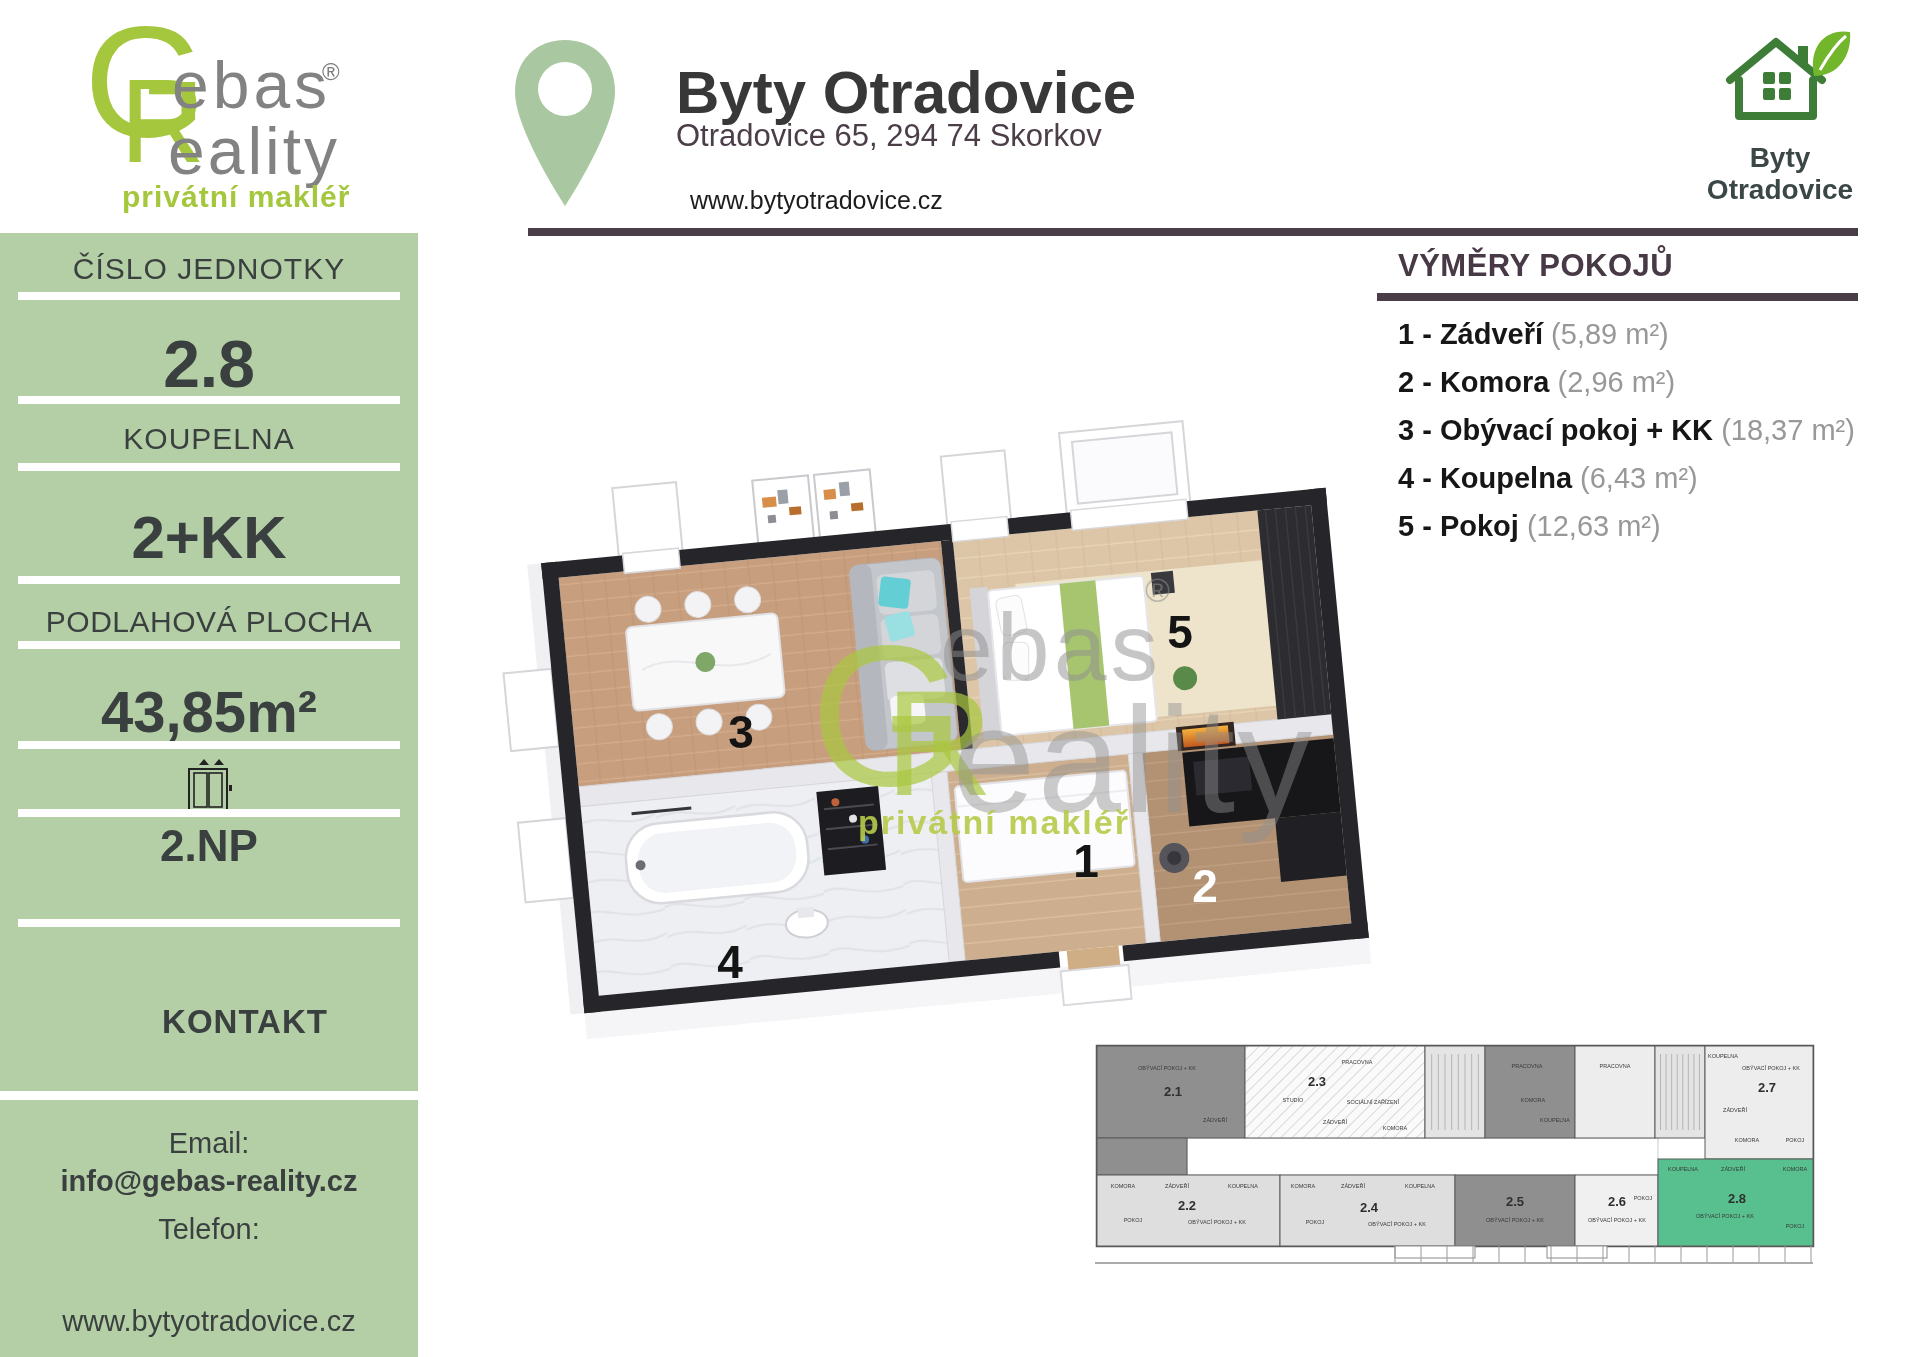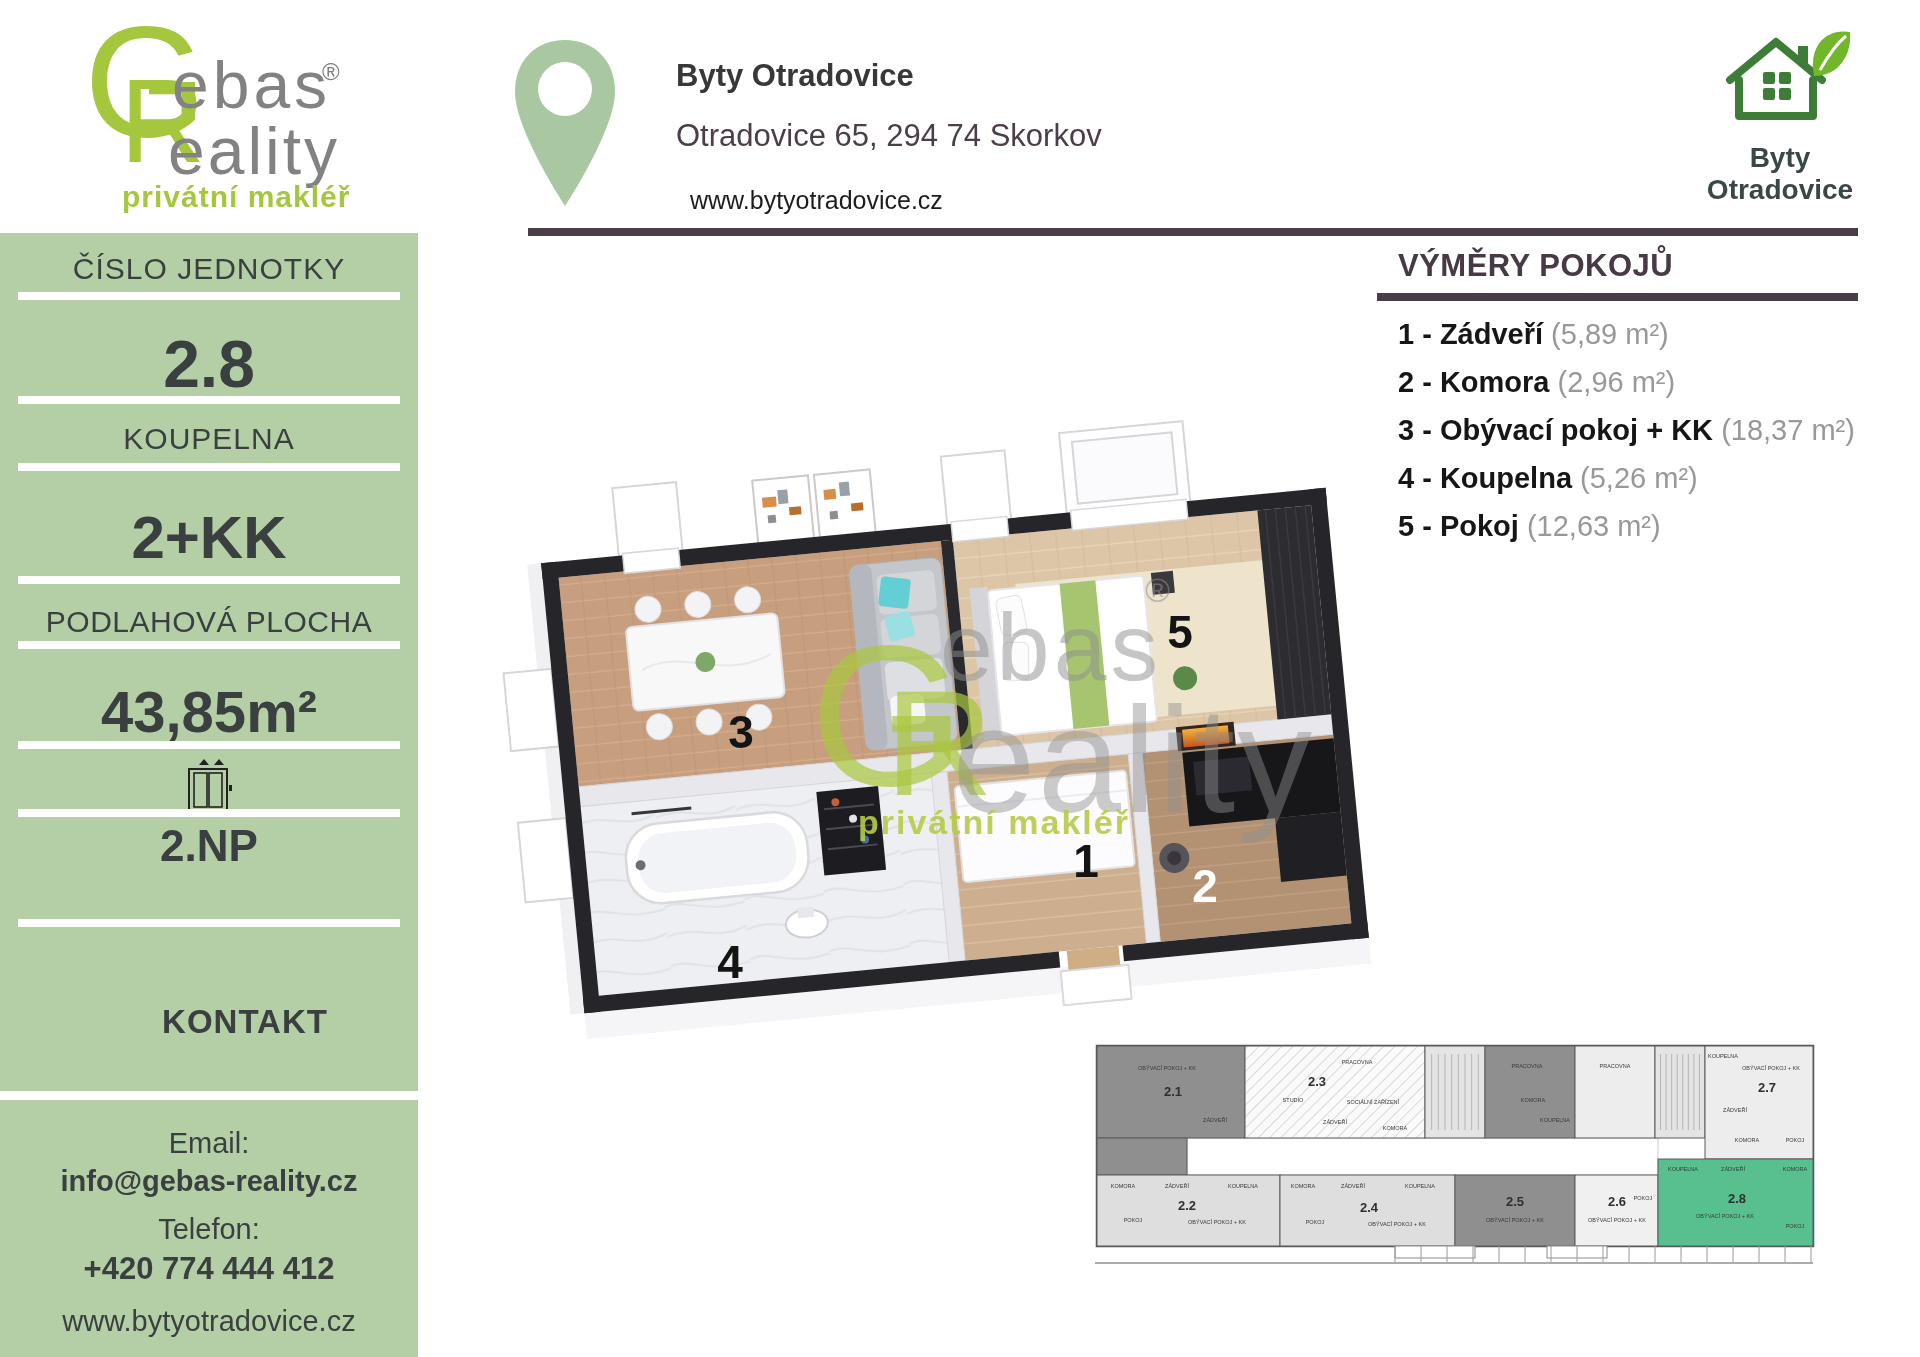--- a/index.html
+++ b/index.html
@@ -10,21 +10,21 @@
   
   .gebas-logo{position:absolute;left:60px;top:18px;width:300px;height:190px;}
   .gebas-logo .gl-g{position:absolute;left:24px;top:-16px;font-size:158px;line-height:1;color:#a5c73e;font-weight:400;}
   .gebas-logo .gl-r{position:absolute;left:60px;top:44px;font-size:118px;line-height:1;color:#a5c73e;font-weight:400;}
   .gebas-logo .gl-ebas{position:absolute;left:112px;top:34px;font-size:66px;line-height:1;color:#828282;letter-spacing:4px;font-weight:400;}
   .gebas-logo .gl-reg{position:absolute;left:262px;top:40px;font-size:24px;color:#7c7c7c;}
   .gebas-logo .gl-eality{position:absolute;left:108px;top:100px;font-size:66px;line-height:1;color:#828282;letter-spacing:3px;font-weight:400;}
   .gebas-logo .gl-tag{position:absolute;left:62px;top:162px;font-size:30px;color:#a5c73e;font-weight:700;letter-spacing:1px;}
 
   
-  .hdr-title{position:absolute;left:676px;top:58px;font-size:31px;font-weight:700;color:#383838;text-align:right;}
+  .hdr-title{position:absolute;left:676px;top:58px;font-size:60px;font-weight:700;color:#383838;text-align:right;}
   .hdr-address{position:absolute;left:676px;top:118px;font-size:31px;color:#4b3e49;}
   .hdr-site{position:absolute;left:690px;top:186px;font-size:25px;color:#1c1c1c;}
   .hdr-rule{position:absolute;left:528px;top:228px;width:1330px;height:8px;background:#493e48;}
 
   
   .bo-logo{position:absolute;left:1688px;top:24px;width:184px;height:180px;text-align:center;}
   .bo-logo .bo-l1{position:absolute;left:0;top:118px;width:184px;font-size:28px;font-weight:600;color:#3b4747;}
   .bo-logo .bo-l2{position:absolute;left:0;top:150px;width:184px;font-size:28px;font-weight:600;color:#3b4747;}
 
   
@@ -117,31 +117,30 @@
     <div class="sb-div" style="top:576px;"></div>
     <div class="sb-t" style="top:580px;font-size:44px;font-weight:700;">2.NP</div>
     <div class="sb-div" style="top:686px;"></div>
 
     <div class="sb-t" style="top:762px;font-size:33px;font-weight:700;letter-spacing:1px;padding-left:36px;">KONTAKT</div>
     <div class="sb-band" style="top:858px;"></div>
 
     <div class="sb-t" style="top:886px;font-size:29px;">Email:</div>
     <div class="sb-t" style="top:924px;font-size:29px;font-weight:700;">info@gebas-reality.cz</div>
     <div class="sb-t" style="top:972px;font-size:29px;">Telefon:</div>
-    <div class="sb-t" style="top:1010px;font-size:31px;font-weight:700;">+420 774 444 412</div>
     <div class="sb-t" style="top:1064px;font-size:29px;">www.bytyotradovice.cz</div>
   </div>
 
   <div class="vm-title">VÝMĚRY POKOJŮ</div>
   <div class="vm-rule"></div>
   <div class="room-list">
       <div class="room-item"><span class="room-name">1 - Zádveří</span><span class="room-area"> (5,89 m²)</span></div>
       <div class="room-item"><span class="room-name">2 - Komora</span><span class="room-area"> (2,96 m²)</span></div>
       <div class="room-item"><span class="room-name">3 - Obývací pokoj + KK</span><span class="room-area"> (18,37 m²)</span></div>
-      <div class="room-item"><span class="room-name">4 - Koupelna</span><span class="room-area"> (5,26 m²)</span></div>
+      <div class="room-item"><span class="room-name">4 - Koupelna</span><span class="room-area"> (6,43 m²)</span></div>
       <div class="room-item"><span class="room-name">5 - Pokoj</span><span class="room-area"> (12,63 m²)</span></div>
     </div>
 
   <svg class="abs" style="left:490px;top:440px;overflow:visible;" width="940" height="580" viewBox="0 0 940 580">
     <defs>
       <pattern id="wood1" width="24" height="18" patternUnits="userSpaceOnUse">
         <rect width="24" height="18" fill="#c79e7e"></rect>
         <path d="M0 17.5 H24" stroke="#d6ad8c" stroke-width="1.6"></path>
         <path d="M12 0 V18" stroke="#bd9372" stroke-width="0.8"></path>
       </pattern>

